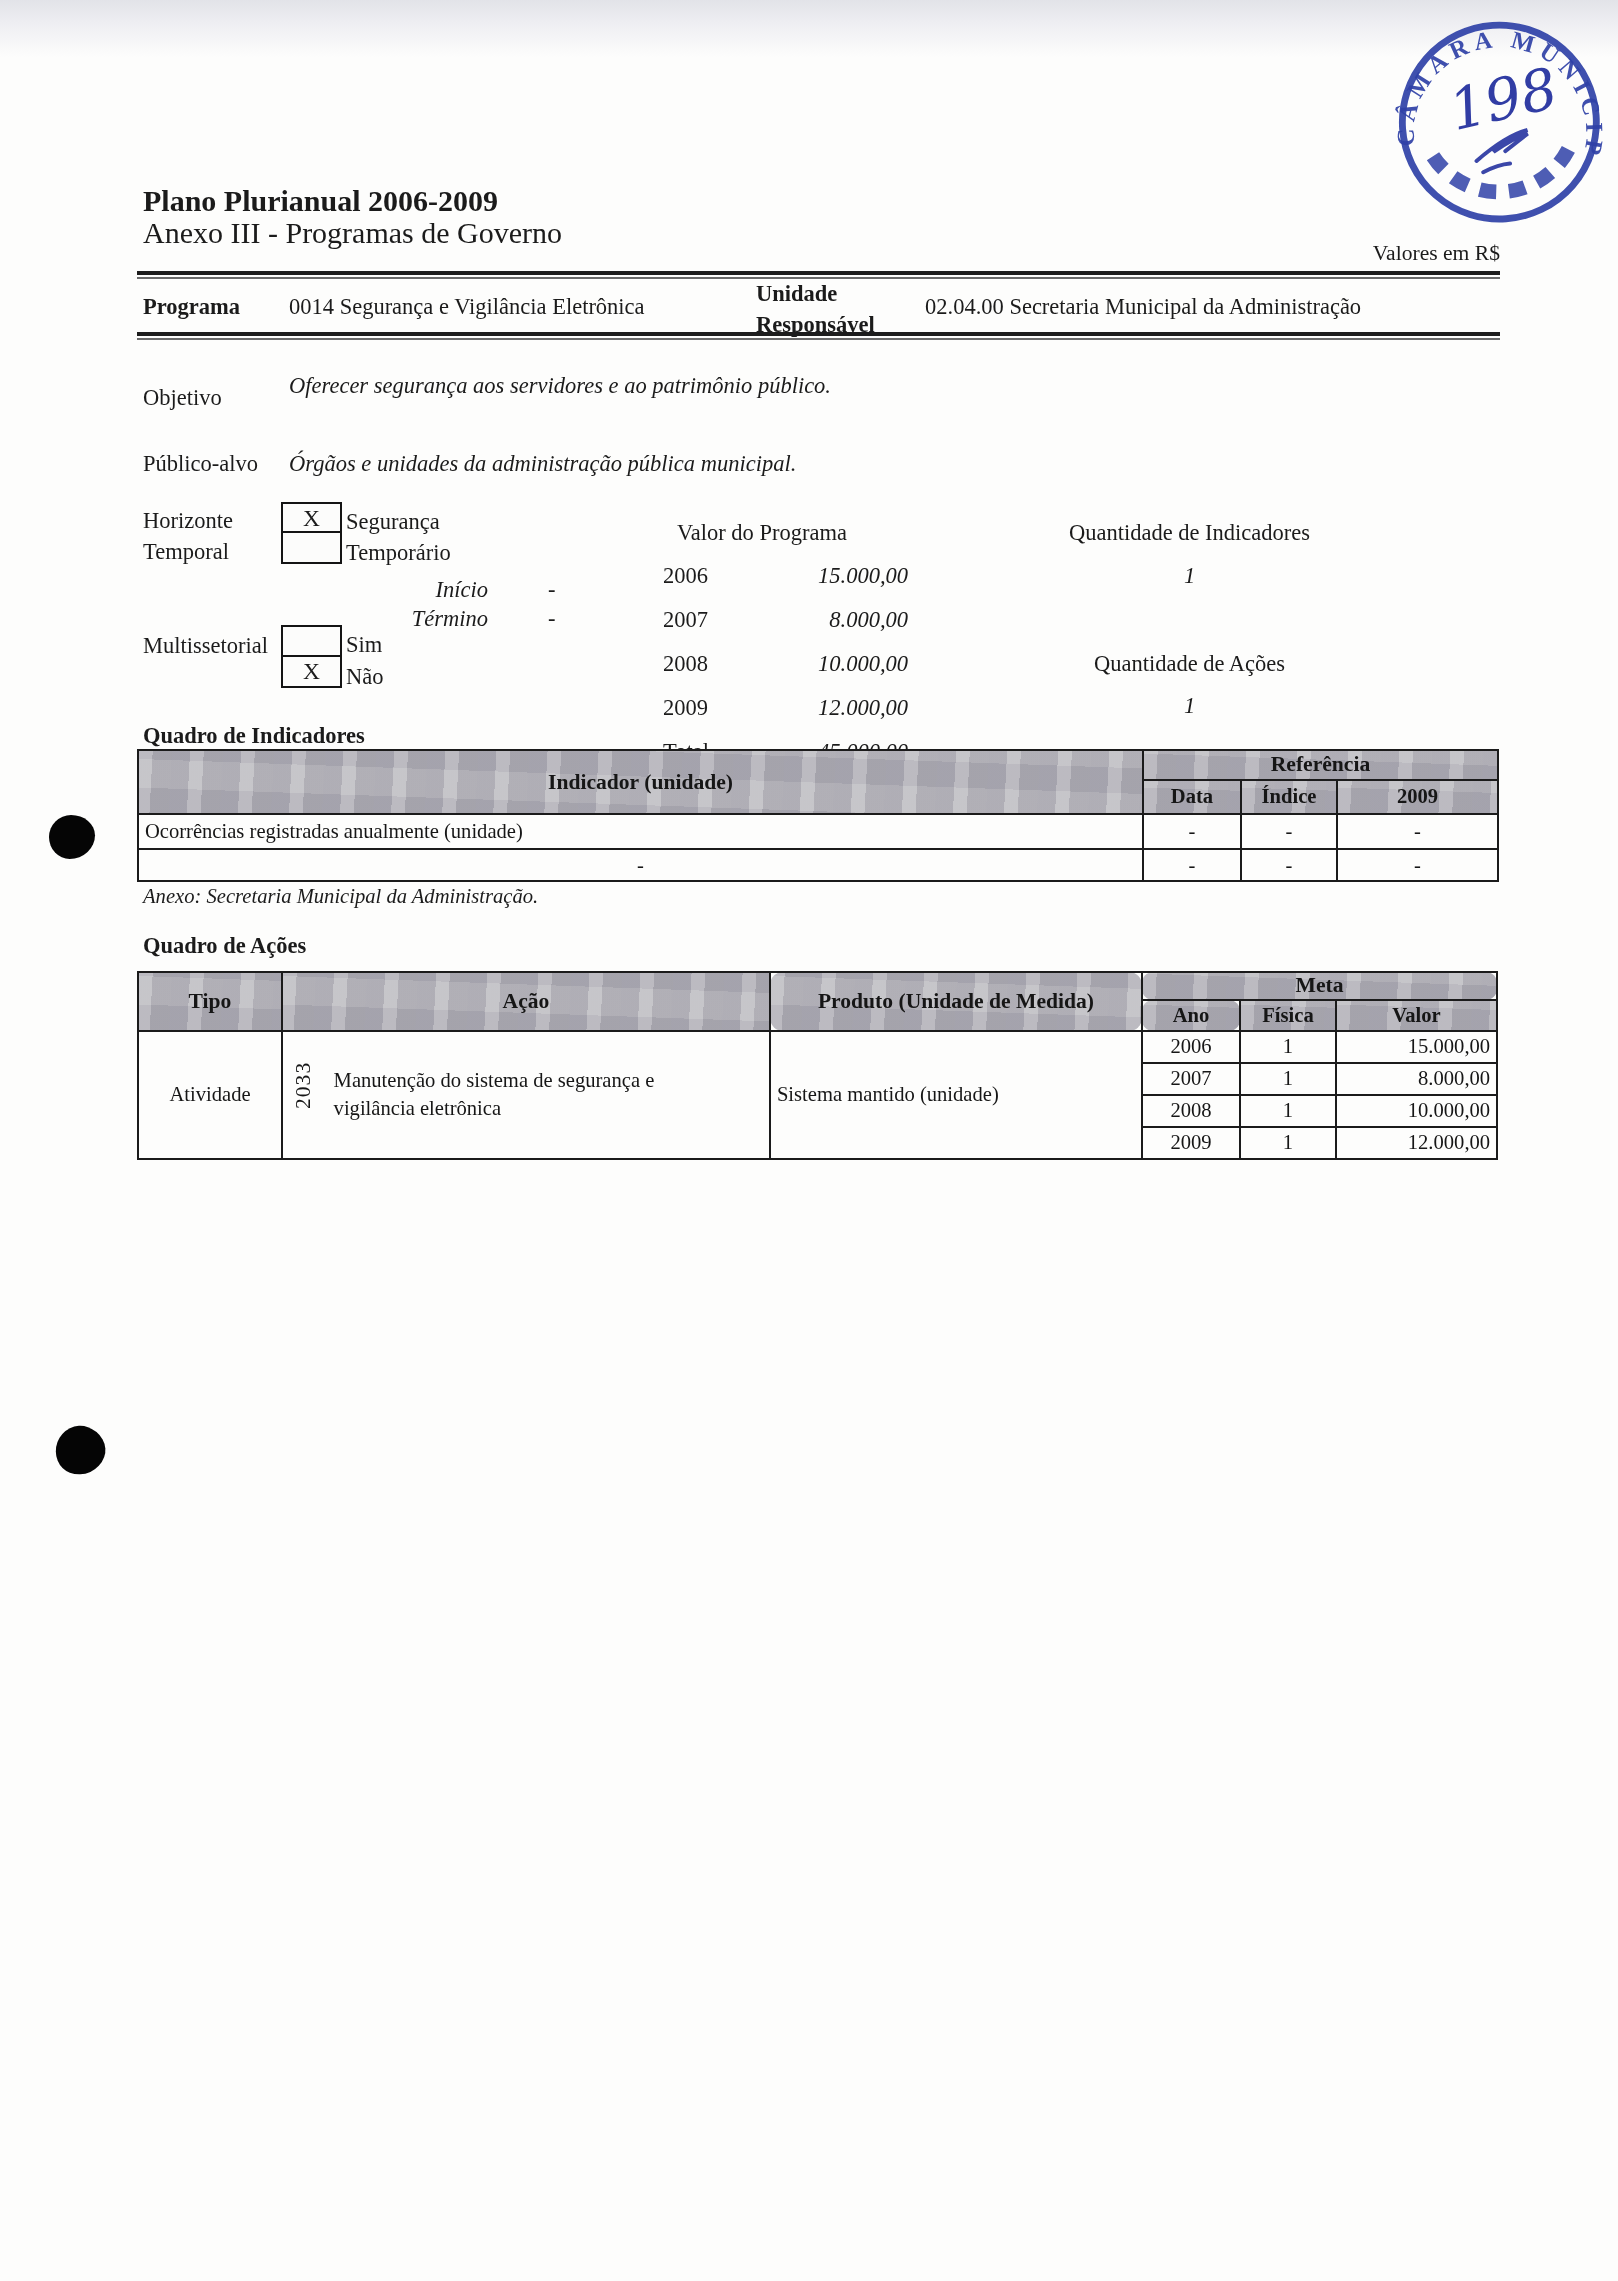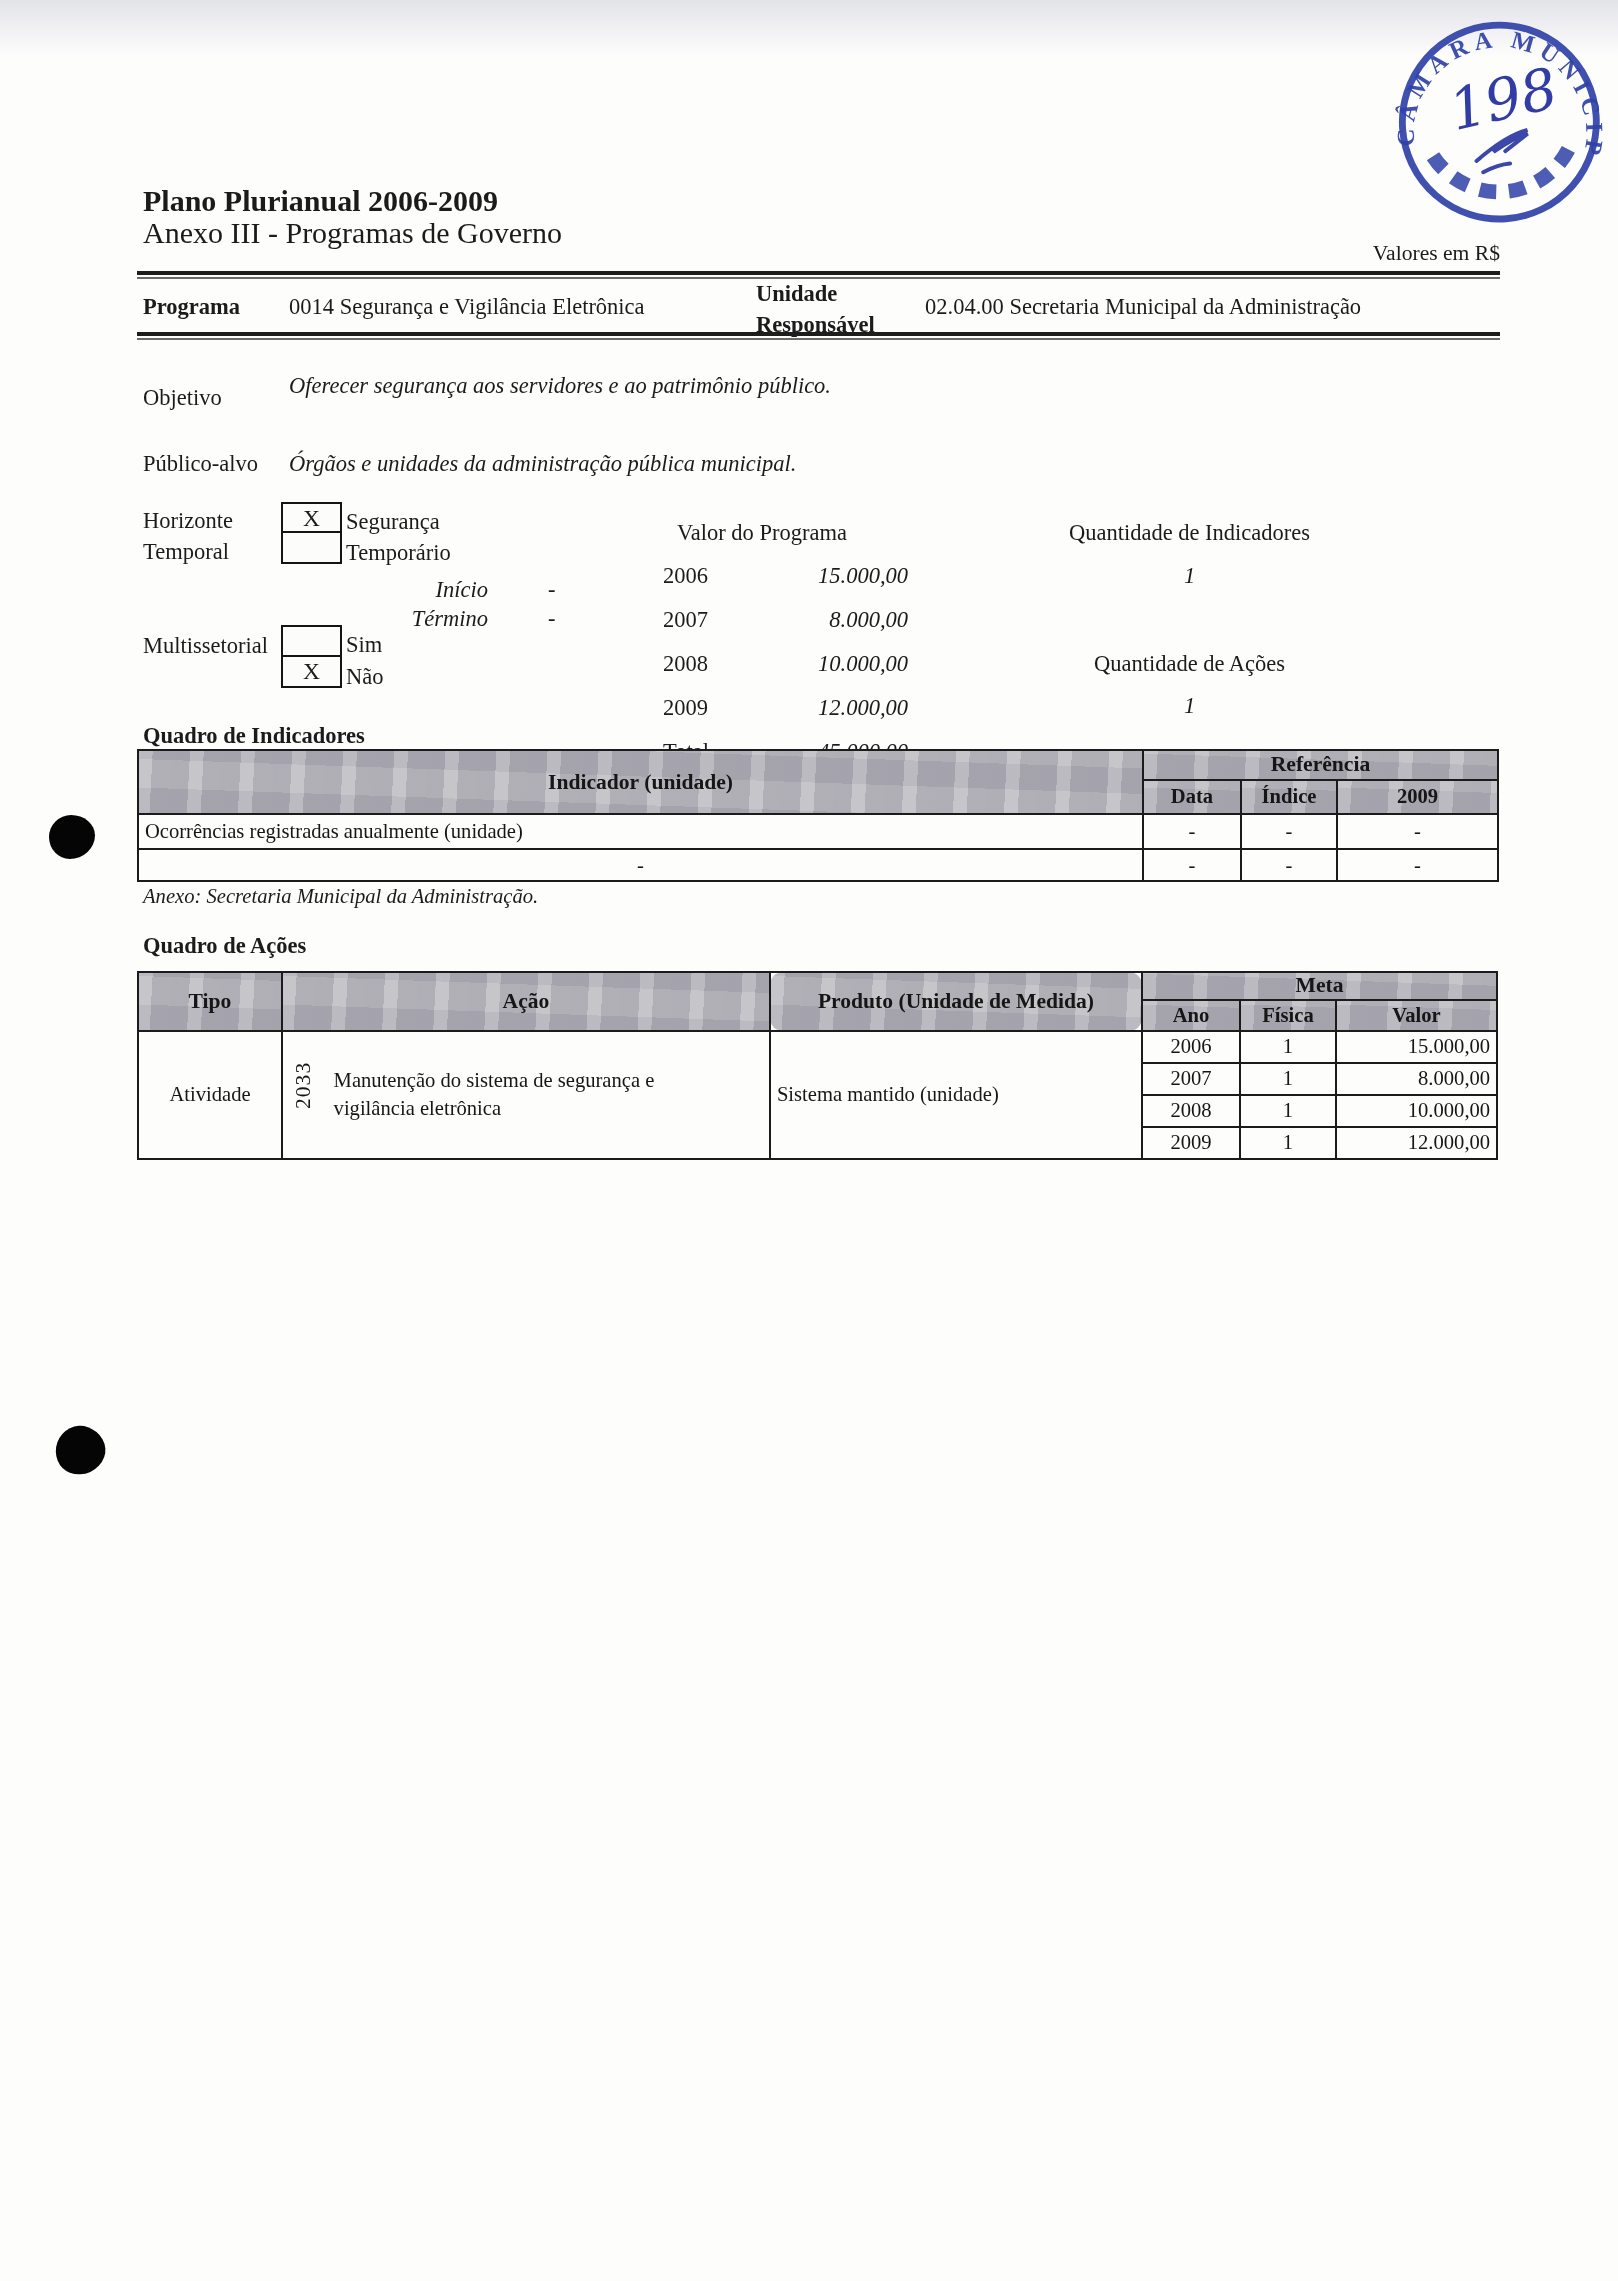--- a/index.html
+++ b/index.html
@@ -204,24 +204,24 @@
         <col style="width:372px">
         <col style="width:98px">
         <col style="width:96px">
         <col style="width:161px">
       </colgroup>
     <tbody>
         <tr>
       <th class="hdr" rowspan="2" style="font-size:21.6px;">Tipo</th>
       <th class="hdr" rowspan="2" style="font-size:21.6px;">Ação</th>
       <th class="hdr" rowspan="2" style="font-size:21.6px;border-radius:13px;">Produto (Unidade de Medida)</th>
-      <th class="hdr" colspan="3" style="height:25.5px;font-size:21.6px;">Meta</th>
-    </tr>
-    <tr>
-      <th class="hdr" style="height:29px;">Ano</th>
+      <th class="hdr" colspan="3" style="height:25.5px;font-size:21.6px;border-radius:11px;">Meta</th>
+    </tr>
+    <tr>
+      <th class="hdr" style="height:29px;border-radius:11px;">Ano</th>
       <th class="hdr" style="height:29px;">Física</th>
       <th class="hdr" style="height:29px;">Valor</th>
     </tr>
     <tr>
       <td class="ctr" rowspan="4">Atividade</td>
       <td rowspan="4">
         <div class="acao-cell">
           <span class="rot-code">2033</span>
           <span style="white-space:normal;width:363px;line-height:1.35;">Manutenção do sistema de segurança e vigilância eletrônica</span>
         </div>

